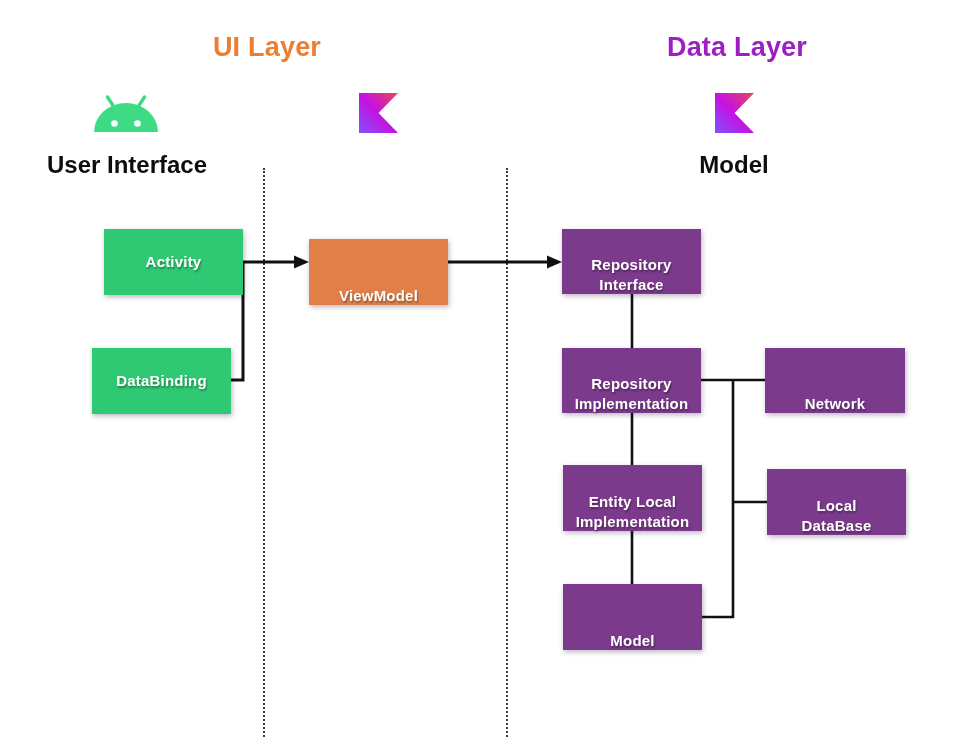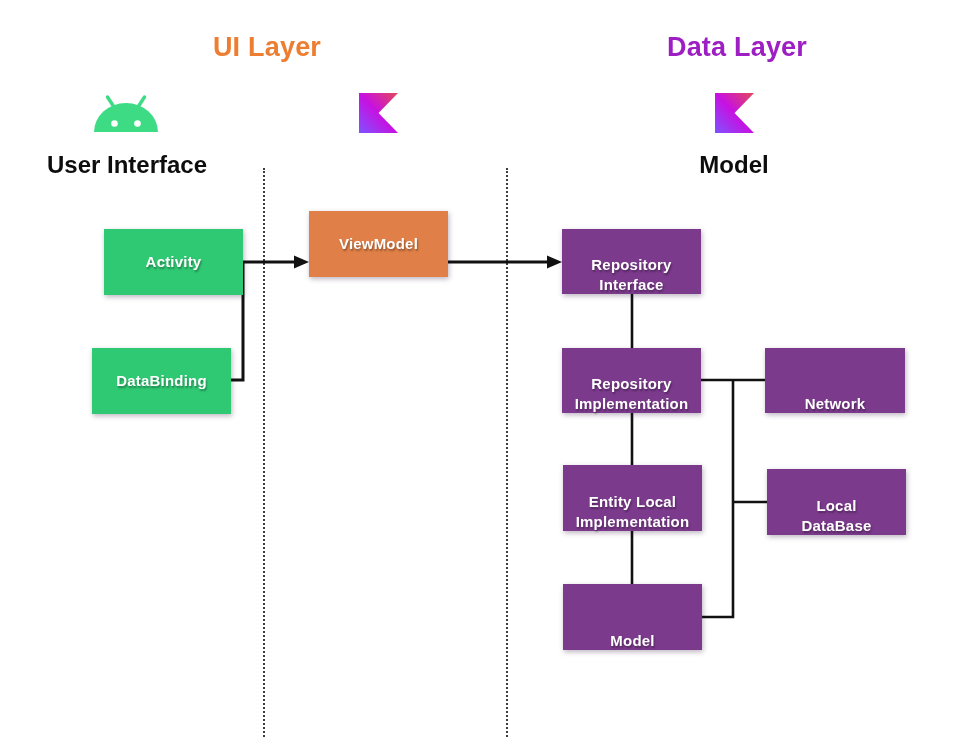--- a/index.html
+++ b/index.html
@@ -101,21 +101,21 @@
     box-shadow: 1px 2px 5px rgba(40, 10, 50, 0.30);
   }
   .node .node-label { white-space: pre-line; text-shadow: 1px 2px 2px rgba(0,0,0,0.35); }
 
   .node.green  { background: var(--green-node, #2FC973); margin-left: 48px; }
   .node.orange { background: var(--orange-node, #E08048); }
   .node.purple { background: var(--purple-node, #7C3A8D); align-items: flex-end; }
 
   .node.activity      { left: 56px;  top: 229px; }
   .node.databinding   { left: 44px;  top: 348px; }
-  .node.viewmodel     { left: 309px; top: 211px; }
+  .node.viewmodel     { left: 309px; top: 239px; align-items: flex-end; }
   .node.repointerface { left: 562px; top: 229px; height: 65px; }
   .node.repoimpl      { left: 562px; top: 348px; height: 65px; }
   .node.network       { left: 765px; top: 348px; width: 140px; height: 65px; }
   .node.entitymapper  { left: 563px; top: 465px; }
   .node.localdb       { left: 767px; top: 469px; }
   .node.model         { left: 563px; top: 584px; }
 </style>
 </head>
 <body>
 

